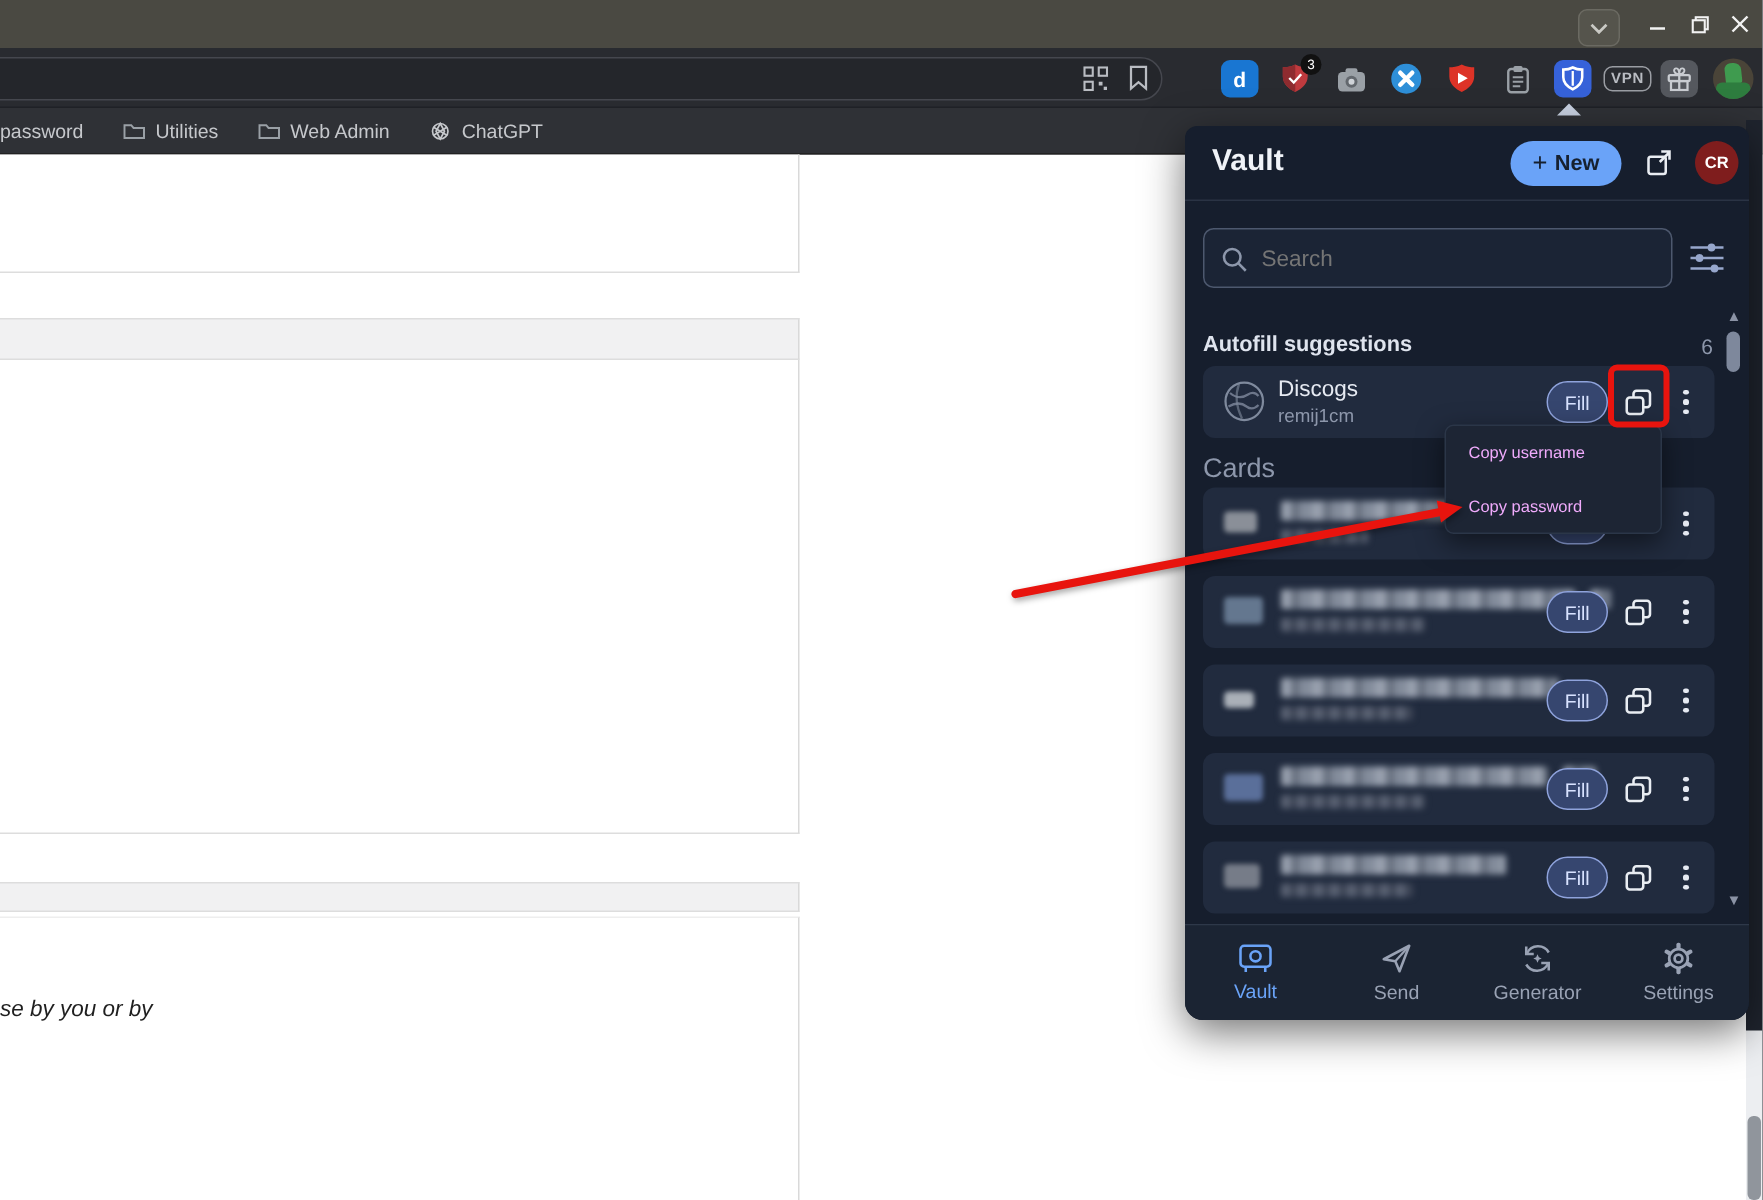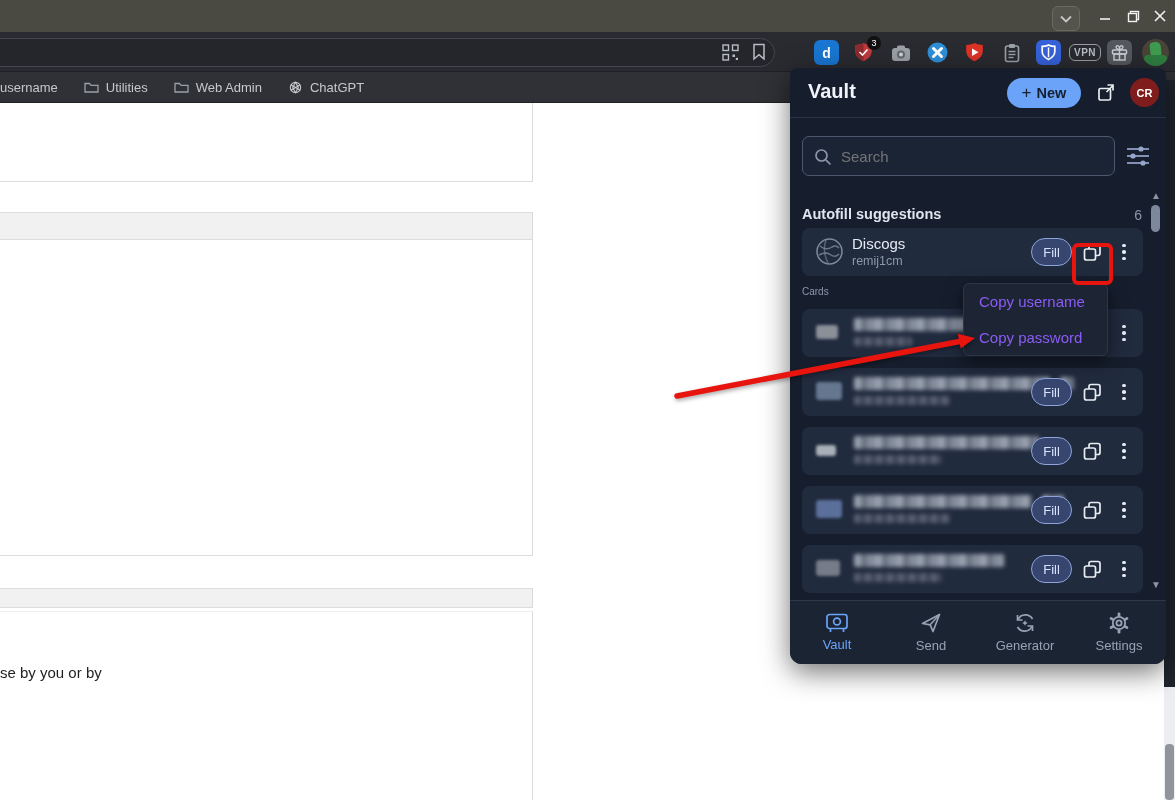--- a/index.html
+++ b/index.html
@@ -21,21 +21,21 @@
 
   
   .pagebox{background:#fff;border-right:1px solid #d9d9d9;}
   .greyband{background:#f1f1f2;border-top:1px solid #ddd;border-bottom:1px solid #ddd;border-right:1px solid #d9d9d9;}
   .page-text{color:#1f1f1f;font-size:15px;}
   .pg-scroll-track{left:1164px;top:103px;width:11px;height:697px;background:#eceef1;}
   .pg-scroll-thumb{left:1165px;top:744px;width:9px;height:56px;background:#90959c;border-radius:4px;}
   .pg-scroll-dim{left:1164px;top:80px;width:11px;height:607px;background:#1f242e;}
 
   
-  .popup{left:790px;top:68px;width:376px;height:596px;background:#161e2d;border-radius:8px 8px 12px 12px;box-shadow:0 8px 28px rgba(0,0,0,.55);}
+  .popup{left:790px;top:84px;width:376px;height:596px;background:#161e2d;border-radius:8px 8px 12px 12px;box-shadow:0 8px 28px rgba(0,0,0,.55);}
   .popup-header{position:absolute;left:0;top:0;width:100%;height:50px;border-bottom:1px solid #2a3344;}
   .popup-title{position:absolute;left:18px;top:12px;color:#f0f3f8;font-size:20px;font-weight:700;}
   .new-btn{position:absolute;left:217px;top:10px;width:74px;height:30px;border-radius:15px;background:#6aa3f8;color:#16202f;font-size:14.5px;font-weight:600;display:flex;align-items:center;justify-content:center;gap:5px;border:none;cursor:pointer;}
   .avatar{position:absolute;left:340px;top:10px;width:29px;height:29px;border-radius:50%;background:#7f1d1d;color:#fff;font-size:11px;font-weight:600;display:flex;align-items:center;justify-content:center;}
   .search-input{position:absolute;left:12px;top:68px;width:313px;height:40px;border-radius:7px;background:#1b2435;border:1px solid #4d586e;color:#bef264;font-size:15px;padding:0 12px 0 38px;outline:none;}
   .section-label{color:#dfe4ee;font-size:14.5px;font-weight:700;}
   .muted{color:#8d97ab;}
   .vrow{position:absolute;left:12px;width:341px;height:48px;background:#212b3e;border-radius:8px;}
   .vrow-name{position:absolute;left:50px;top:7px;color:#e6eaf2;font-size:15px;}
   .vrow-user{position:absolute;left:50px;top:26px;color:#8d97ab;font-size:12.5px;}
@@ -48,21 +48,21 @@
   .card-ic{position:absolute;left:14px;top:14px;width:26px;height:18px;border-radius:3px;filter:blur(1.6px);}
   .popup-footer{position:absolute;left:0;top:532px;width:100%;height:64px;background:#1b2433;border-top:1px solid #2e3849;border-radius:0 0 12px 12px;display:flex;}
   .nav-item{flex:1;display:flex;flex-direction:column;align-items:center;justify-content:center;gap:4px;color:#99a2b4;font-size:13px;cursor:pointer;}
   .nav-item.active{color:#6aa3f8;}
   .pp-scroll-up{position:absolute;left:359px;top:123px;width:14px;height:10px;color:#8b93a5;font-size:10px;line-height:10px;text-align:center;}
   .pp-scroll-thumb{position:absolute;left:361px;top:137px;width:9px;height:27px;border-radius:4.5px;background:#7e889c;}
   .pp-scroll-dn{position:absolute;left:359px;top:512px;width:14px;height:10px;color:#8b93a5;font-size:10px;line-height:10px;text-align:center;}
 
   
   .ctx-menu{left:963px;top:283px;width:145px;height:73px;background:#1d2534;border:1px solid #2b3648;border-radius:6px;box-shadow:0 6px 18px rgba(0,0,0,.5);z-index:30;}
-  .ctx-item{height:36px;line-height:36px;padding-left:15px;color:#8b5cf6;font-size:15px;cursor:pointer;white-space:nowrap;}
+  .ctx-item{height:36px;line-height:36px;padding-left:15px;color:#f0abfc;font-size:11px;cursor:pointer;white-space:nowrap;}
   .red-box{left:1072px;top:243px;width:41px;height:42px;border:4px solid #e8140e;border-radius:6px;z-index:40;}
   .caret-up{left:1038px;top:69px;width:0;height:0;border-left:8px solid transparent;border-right:8px solid transparent;border-bottom:8px solid #c7d0e0;}
 </style>
 </head>
 <body>
 
 <div class="screen">
 
   <div class="abs titlebar">
     <div class="abs tab-chevron-btn">
@@ -177,21 +177,21 @@
     </div>
 
     <div class="abs" style="left:1142px;top:7px;width:27px;height:27px;border-radius:50%;background:#4a4438;overflow:hidden;">
       <div style="position:absolute;left:8px;top:3px;width:11px;height:14px;background:#3f9b4f;border-radius:4px 5px 2px 2px;transform:rotate(-6deg);"></div>
       <div style="position:absolute;left:2px;top:16px;width:23px;height:11px;background:#2e7d3f;border-radius:4px;"></div>
     </div>
   </div>
 
   <div class="abs bookmarksbar">
     <span class="bm-item" style="margin-left:0;">
-        <span>username</span>
+        <span>password</span>
       </span>
     <span class="bm-item">
       <svg width="15" height="12">
           <path d="M1 2.5 h4.5 l1.5 1.8 H14 V11 H1 Z" fill="none" stroke="#9aa0a6" stroke-width="1.3"></path>
         </svg>
       <span>Utilities</span>
     </span>
     <span class="bm-item">
       <svg width="15" height="12">
           <path d="M1 2.5 h4.5 l1.5 1.8 H14 V11 H1 Z" fill="none" stroke="#9aa0a6" stroke-width="1.3"></path>
@@ -207,21 +207,21 @@
           </g>
         </svg>
       <span>ChatGPT</span>
     </span>
   </div>
 
   <div class="abs pagebox" style="left:0;top:103px;width:533px;height:79px;border-bottom:1px solid #ddd;"></div>
   <div class="abs greyband" style="left:0;top:212px;width:533px;height:28px;"></div>
   <div class="abs pagebox" style="left:0;top:240px;width:533px;height:316px;border-bottom:1px solid #ddd;"></div>
   <div class="abs greyband" style="left:0;top:588px;width:533px;height:20px;"></div>
-  <div class="abs pagebox" style="left:0;top:611px;width:533px;height:189px;border-top:1px solid #eee;">
+  <div class="abs pagebox" style="left:0;top:611px;width:533px;height:189px;border-top:1px solid #eee;font-style:italic;">
     <div class="page-text" style="position:absolute;left:0;top:52px;">se by you or by</div>
   </div>
   <div class="abs pg-scroll-track"></div>
   <div class="abs pg-scroll-thumb"></div>
   <div class="abs pg-scroll-dim"></div>
 
   <div class="abs caret-up"></div>
   <div class="abs popup">
 
     <div class="popup-header">
@@ -284,21 +284,21 @@
             <rect x="2.5" y="7" width="11" height="11" rx="2" fill="#212b3e" stroke="#e9edf2" stroke-width="1.7"></rect>
           </svg>
       </div>
       <div class="dots">
           <i></i>
           <i></i>
           <i></i>
         </div>
     </div>
 
-    <div class="abs muted" style="left:12px;top:218px;font-size:10px;">Cards</div>
+    <div class="abs muted" style="left:12px;top:218px;font-size:18px;">Cards</div>
 
     <div class="vrow" style="top:241px;">
       <div class="card-ic" style="background:#8a8f98;width:22px;height:14px;top:16px;"></div>
       <div class="blur bl1" style="width:138px;"></div>
       <div class="blur bl2" style="width:58px;"></div>
       <div class="fillbtn">Fill</div>
       <div class="dots">
           <i></i>
           <i></i>
           <i></i>

